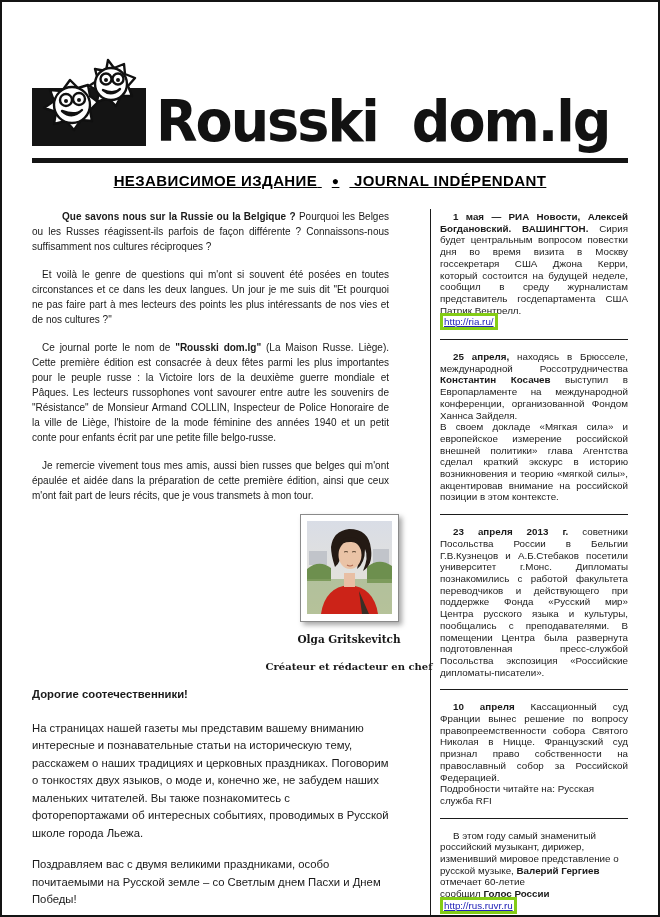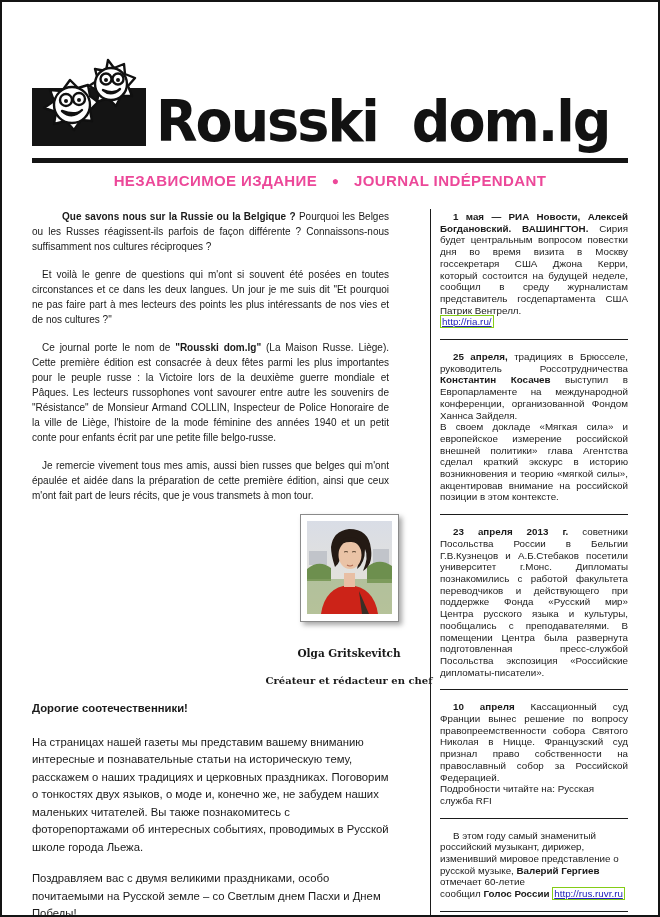--- a/index.html
+++ b/index.html
@@ -15,53 +15,53 @@
   .logo-text {
     font-family:"DejaVu Sans", sans-serif; font-weight:800;
     font-size:54px; letter-spacing:-2px; color:#121212; line-height:1;
     margin-left:10px; margin-bottom:-4px; white-space:nowrap;
     transform:scaleY(1.05); transform-origin:bottom left;
   }
   .logo-text .w2 { margin-left:34px; }
   .rule { height:5px; background:#141414; margin-top:12px; }
   .tagline {
     text-align:center; font-weight:bold; font-size:15px; letter-spacing:.4px;
-    padding:9px 0 2px; color:#ec4899;
+    padding:9px 0 2px; color:#000000;text-decoration:underline;
   }
   .tagline .bullet { margin:0 10px; font-size:12px; vertical-align:1px; }
   
   main { display:flex; align-items:stretch; padding:0 30px; margin-top:18px; }
   .left-col { width:357px; flex:0 0 auto; }
   .right-col {
     width:198px; flex:0 0 auto; margin-left:auto; box-sizing:border-box;
     border-left:1px solid #1b1b1b; padding:2px 0 0 9px;
     font-size:9.8px; line-height:11.7px;
   }
   
   .left-col p.fr { font-size:10px; line-height:15px; text-align:justify; margin:0 0 13px; }
   .left-col p.first { text-indent:30px; }
   .left-col p.ind { text-indent:10px; }
   .photo-block { margin:-2px -46px 6px auto; width:172px; text-align:center; }
   .photo-frame {
     display:inline-block; background:#fff; border:1px solid #8a8a8a;
     padding:6px 6px 7px; box-shadow:3px 3px 5px rgba(0,0,0,.35);
   }
   .photo-frame svg { display:block; }
-  .cap-name  { font-family:"DejaVu Serif", serif; font-weight:bold; font-size:10.5px; margin-top:21px; }
+  .cap-name  { font-family:"DejaVu Serif", serif; font-weight:bold; font-size:10.5px; margin-top:7px; }
   .cap-role  { font-family:"DejaVu Serif", serif; font-weight:bold; font-size:10px; margin-top:16px; }
   .ru { text-align:left; font-size:11.3px; line-height:17.5px; margin-top:14px; }
   .ru p { margin:0 0 14px; }
   .ru .ru-head { font-weight:bold; margin-bottom:16px; }
   
   .item p { margin:0; text-align:justify; }
   .item p.left { text-align:left; }
   .item p.ind { text-indent:13px; }
   .sep { border-top:1px solid #1b1b1b; margin:11px 0; }
   a.link { color:#2222b8; text-decoration:underline; cursor:pointer; }
-  a.boxed { border:1px solid #84cc16; padding:0 1px; text-decoration:underline; }
+  a.boxed { border:3px solid #84cc16; padding:0 1px; text-decoration:underline; }
   .linkline { margin-top:1px; text-align:left; }
   b { font-weight:bold;text-align:center; }
 </style>
 </head>
 <body>
 
 <div class="page">
 
   <header>
     <div class="logo-row">
@@ -154,21 +154,21 @@
     <section class="right-col">
 
       <div class="item">
         <p class="ind"><b>1 мая — РИА Новости, Алексей Богдановский. ВАШИНГТОН.</b><span> Сирия будет центральным вопросом повестки дня во время визита в Москву госсекретаря США Джона Керри, который состоится на будущей неделе, сообщил в среду журналистам представитель госдепартамента США Патрик Вентрелл.</span></p>
         <p class="linkline"><a class="link boxed">http://ria.ru/</a></p>
       </div>
 
       <div class="sep"></div>
 
       <div class="item">
-        <p class="ind"><b>25 апреля,</b><span> традициях в Брюсселе, руководитель Россотрудничества </span><b>Константин Косачев</b><span> выступил в Европарламенте на международной конференции, организованной Фондом Ханнса Зайделя.</span></p>
+        <p class="ind"><b>25 апреля,</b><span> находясь в Брюсселе, международной Россотрудничества </span><b>Константин Косачев</b><span> выступил в Европарламенте на международной конференции, организованной Фондом Ханнса Зайделя.</span></p>
         <p>В своем докладе «Мягкая сила» и европейское измерение российской внешней политики» глава Агентства сделал краткий экскурс в историю возникновения и теорию «мягкой силы», акцентировав внимание на российской позиции в этом контексте.</p>
       </div>
 
       <div class="sep"></div>
 
       <div class="item">
         <p class="ind"><b>23 апреля 2013 г.</b><span> советники Посольства России в Бельгии Г.В.Кузнецов и А.Б.Стебаков посетили университет г.Монс. Дипломаты познакомились с работой факультета переводчиков и действующего при поддержке Фонда «Русский мир» Центра русского языка и культуры, пообщались с преподавателями. В помещении Центра была развернута подготовленная пресс-службой Посольства экспозиция «Российские дипломаты-писатели».</span></p>
       </div>
 
       <div class="sep"></div>

